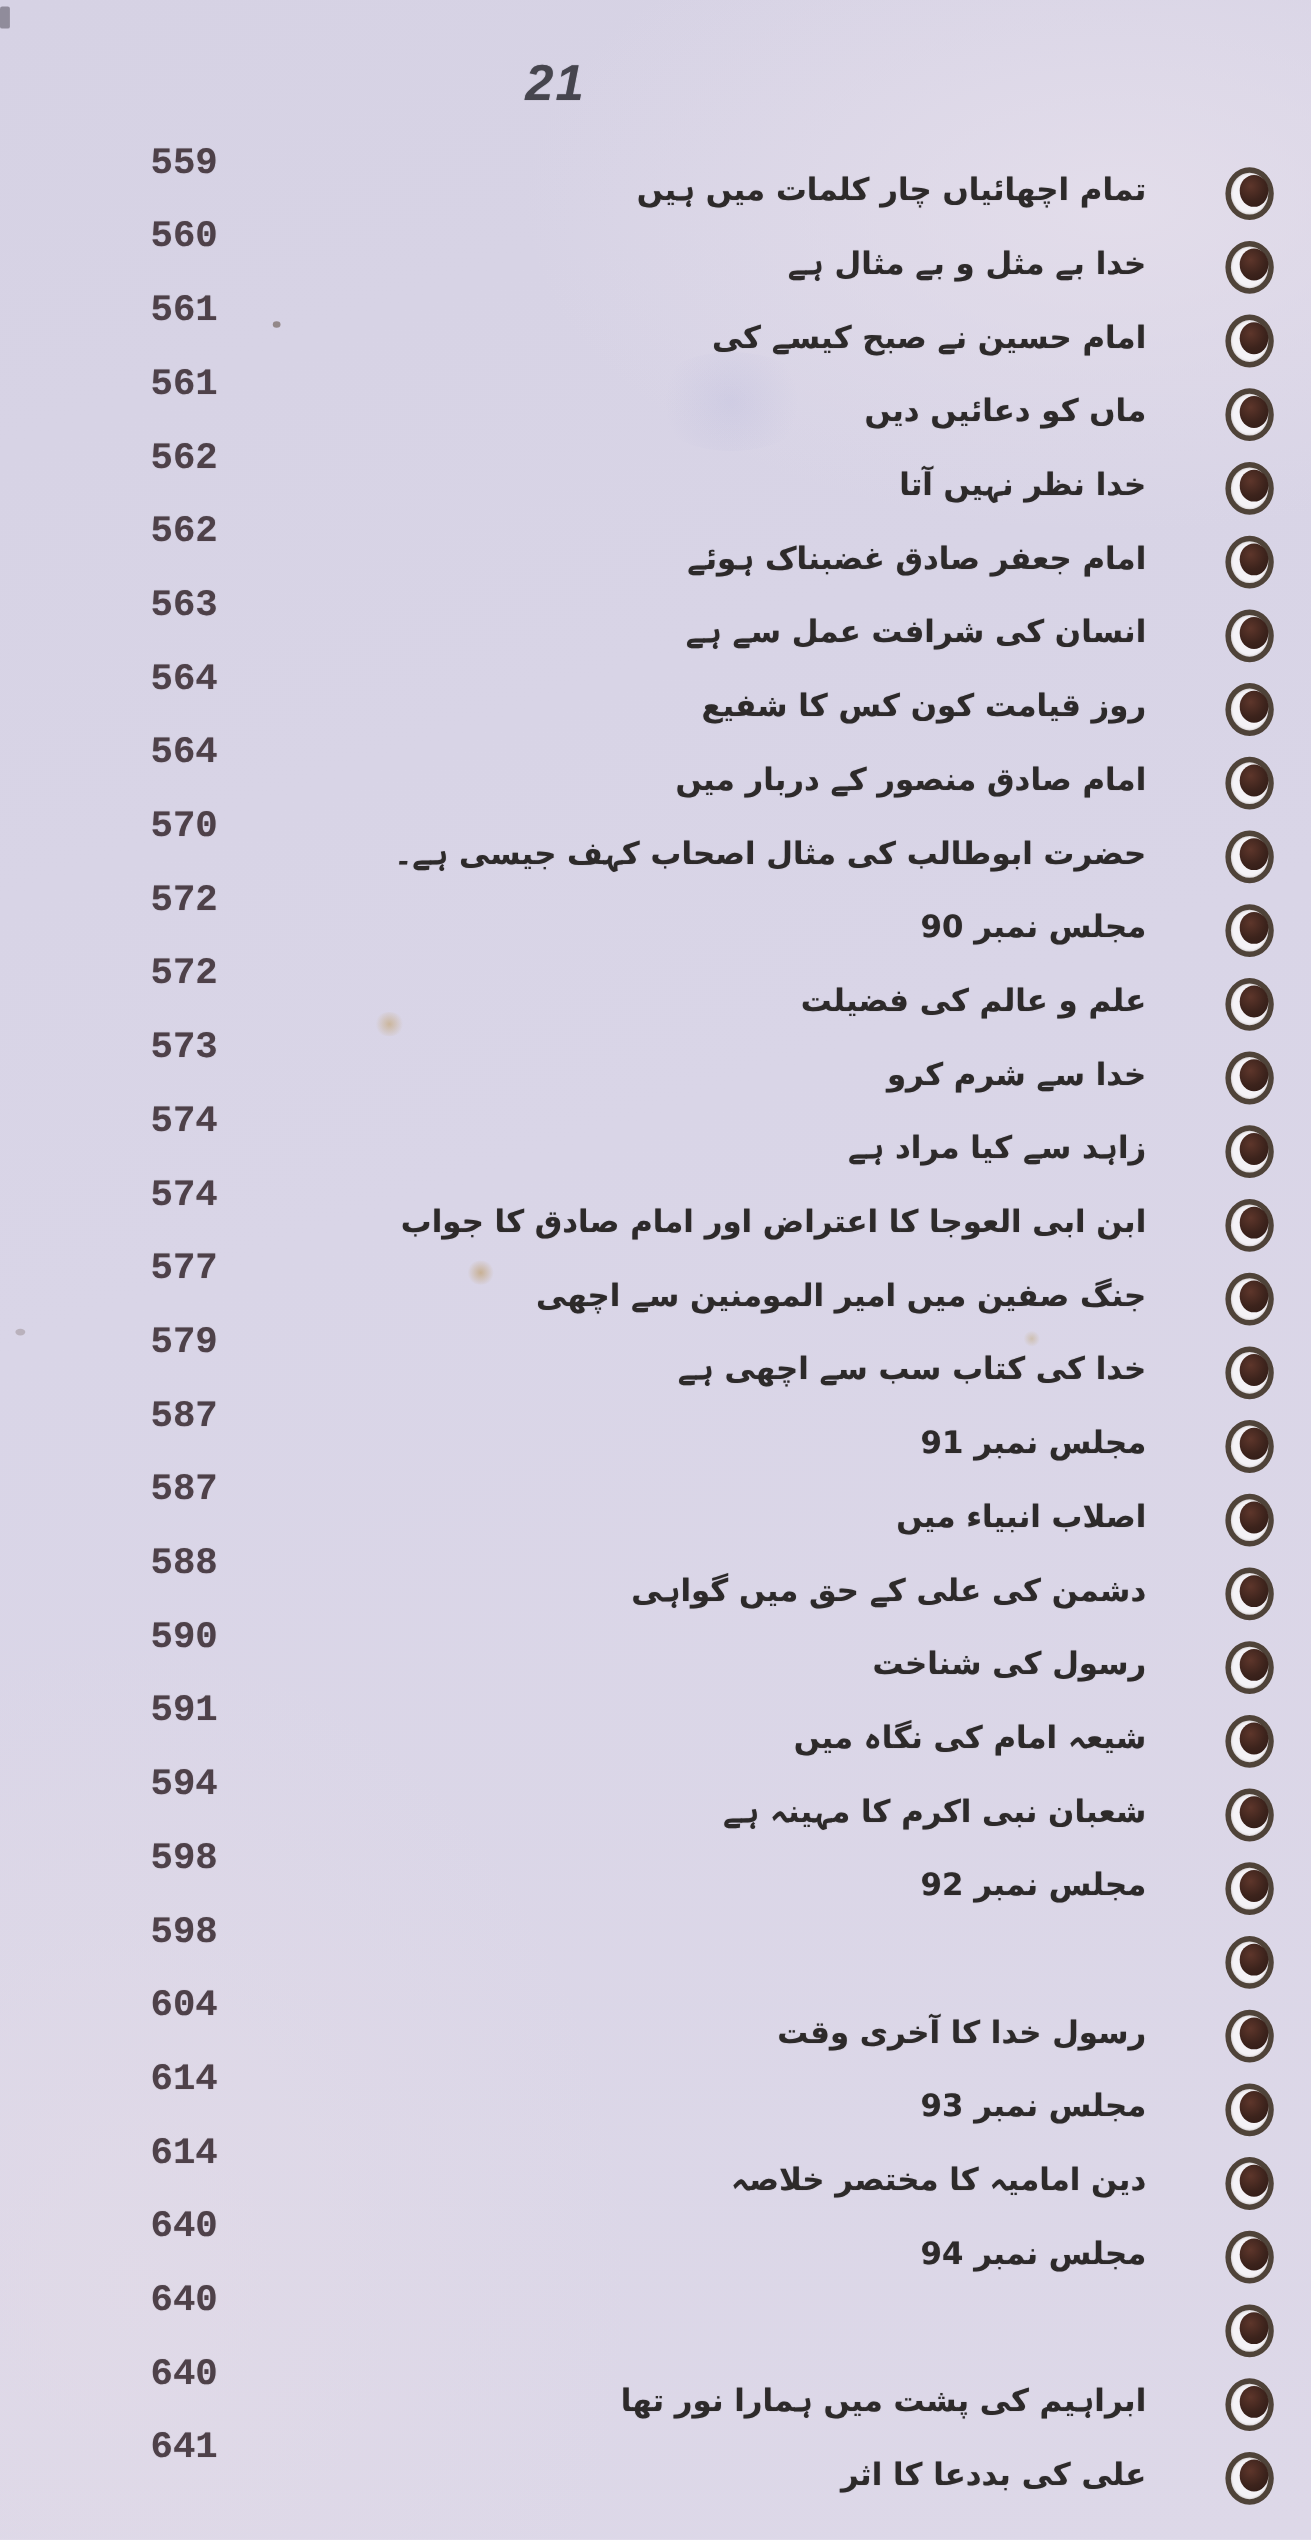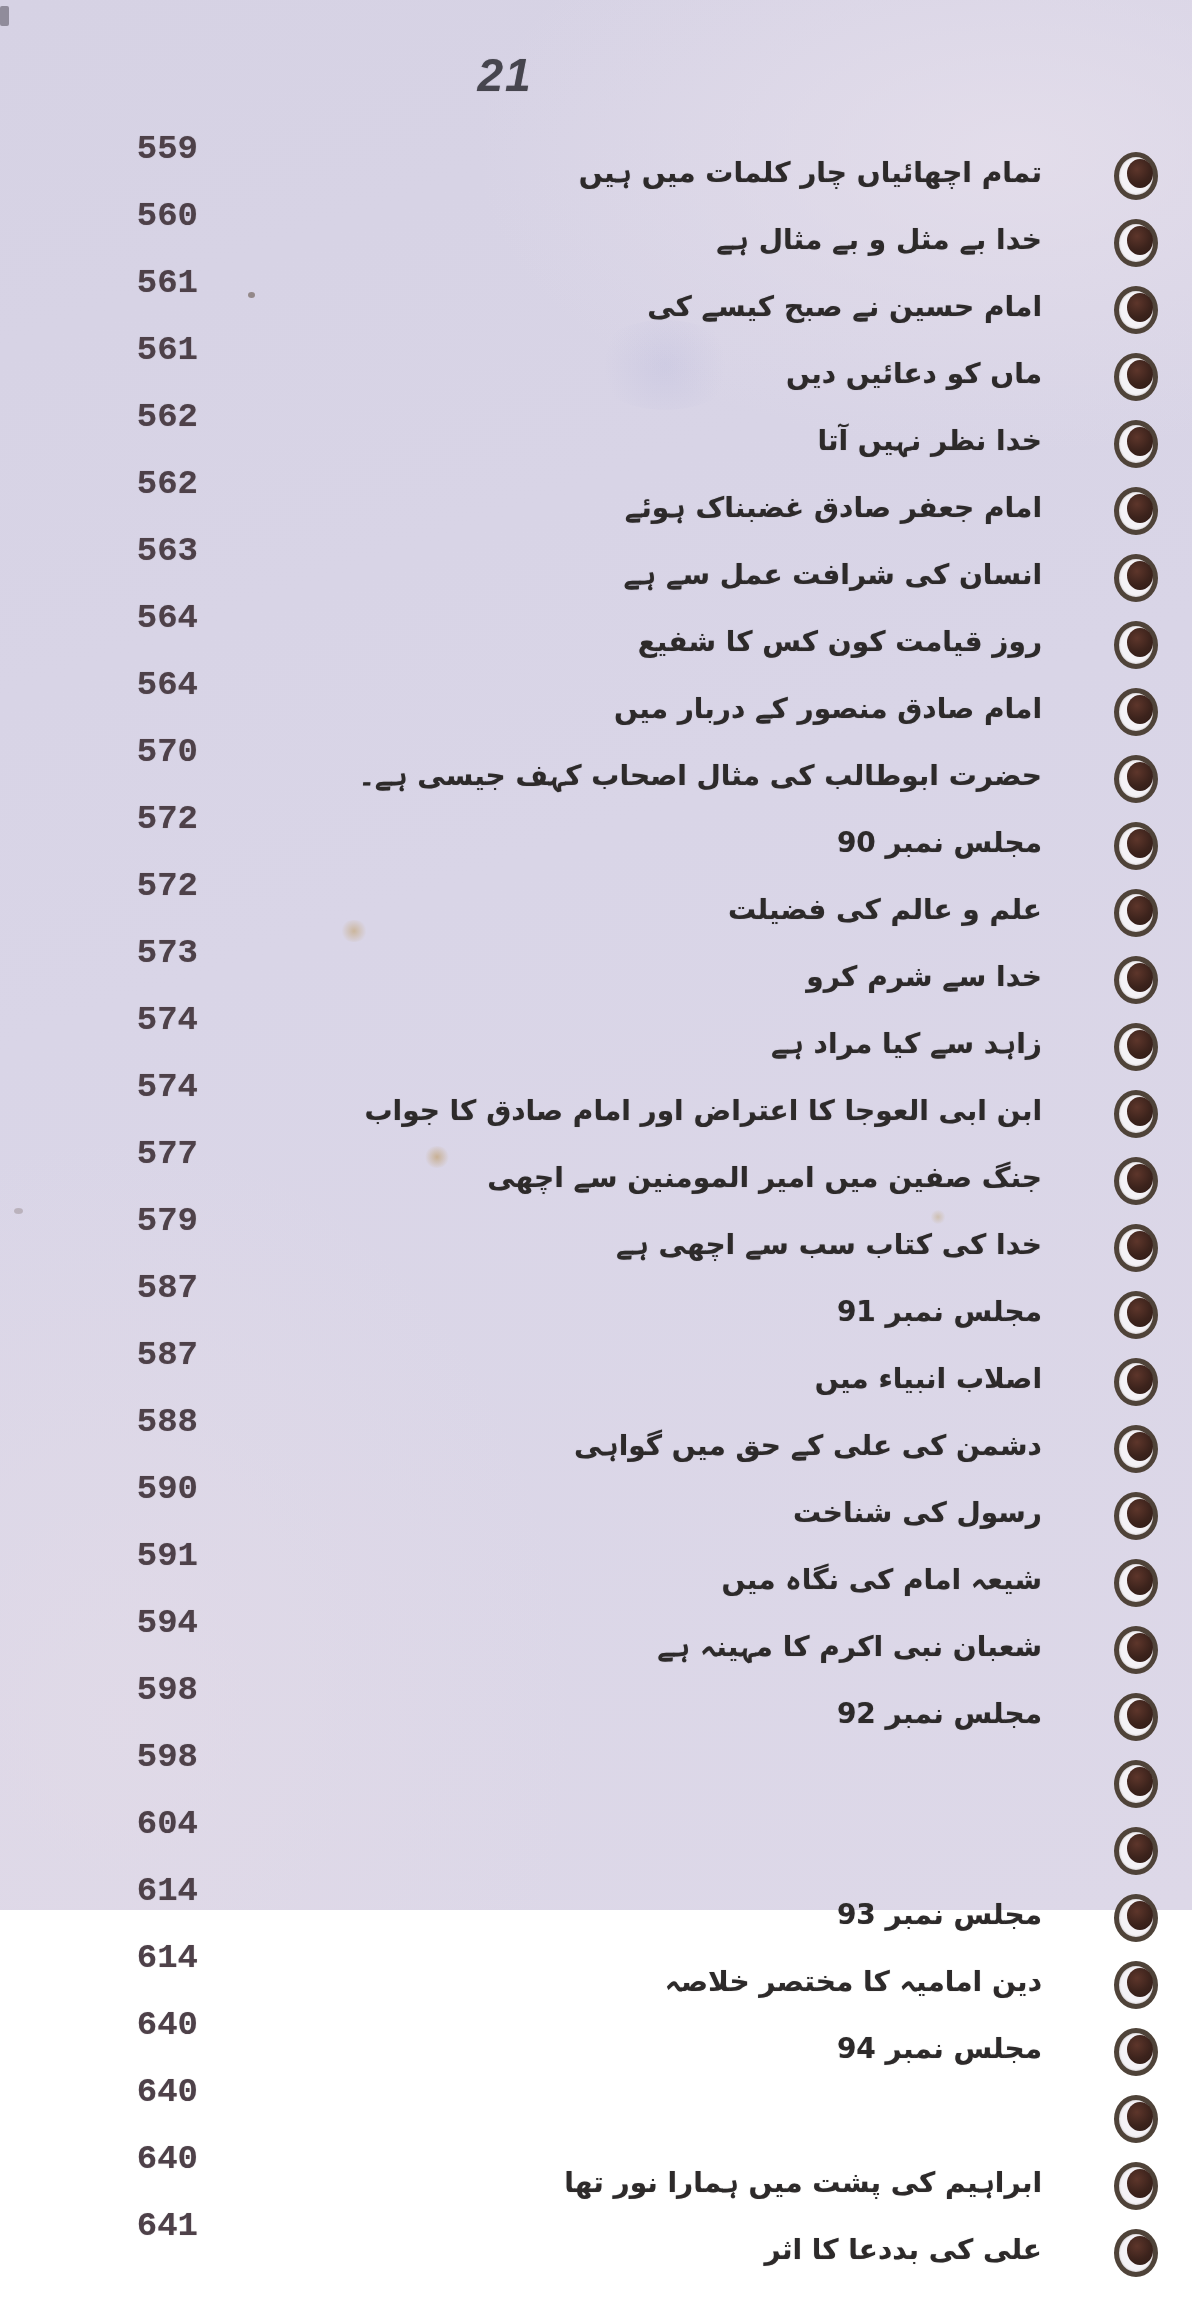--- a/index.html
+++ b/index.html
@@ -3,21 +3,21 @@
 <meta charset="utf-8">
 <style>
   html, body { margin: 0; padding: 0; }
   body {
     width: 1192px; height: 2309px;
     overflow: hidden;
     font-family: "DejaVu Sans", sans-serif;
   }
   .page {
     position: relative;
-    width: 1192px; height: 1910px;
+    width: 1192px; height: 2309px;
     background:
       radial-gradient(ellipse 900px 500px at 85% 8%, rgba(228,222,235,.9) 0%, rgba(228,222,235,0) 60%),
       radial-gradient(ellipse 700px 900px at 10% 90%, rgba(226,219,232,.7) 0%, rgba(226,219,232,0) 65%),
       linear-gradient(160deg, #d6d2e4 0%, #d9d5e7 45%, #ddd8e8 100%);
   }
   
   .stain {
     position: absolute; border-radius: 50%;
     pointer-events: none;
   }
@@ -244,20 +244,21 @@
     <span class="bullet"></span>
   </div>
 
   <div class="toc-row">
     <span class="toc-page-num">598</span>
     <span class="bullet"></span>
   </div>
 
   <div class="toc-row">
     <span class="toc-page-num">604</span>
+    <span class="toc-title" dir="rtl">رسول خدا کا آخری وقت</span>
     <span class="bullet"></span>
   </div>
 
   <div class="toc-row">
     <span class="toc-page-num">614</span>
     <span class="toc-title" dir="rtl">مجلس نمبر 93</span>
     <span class="bullet"></span>
   </div>
 
   <div class="toc-row">

